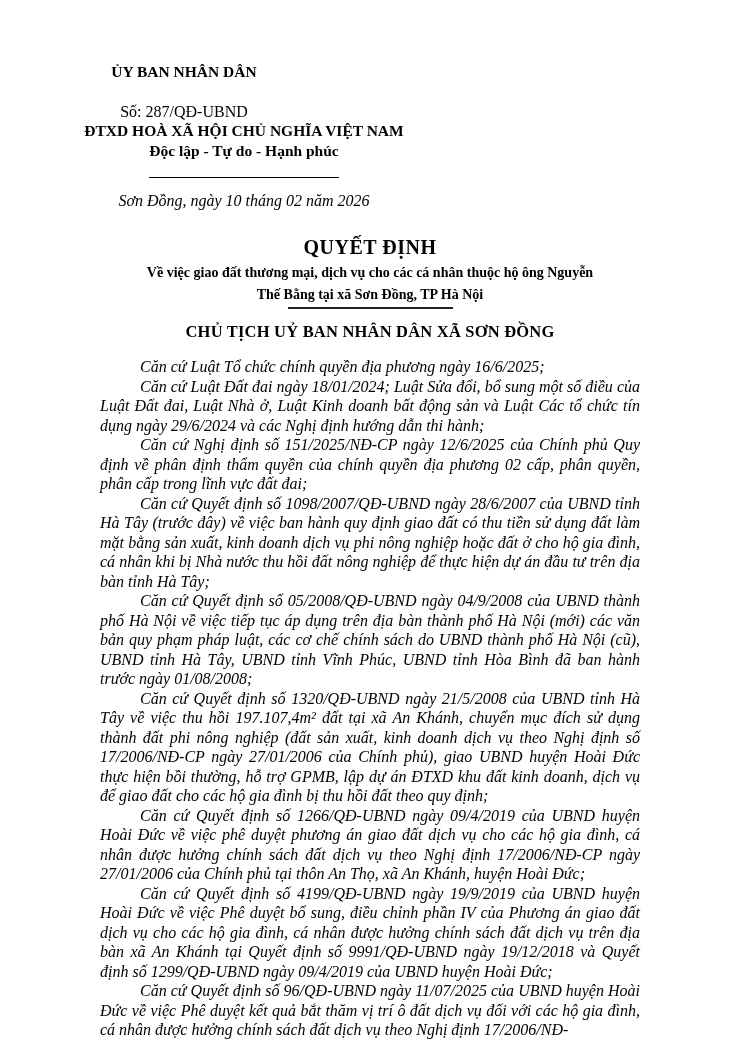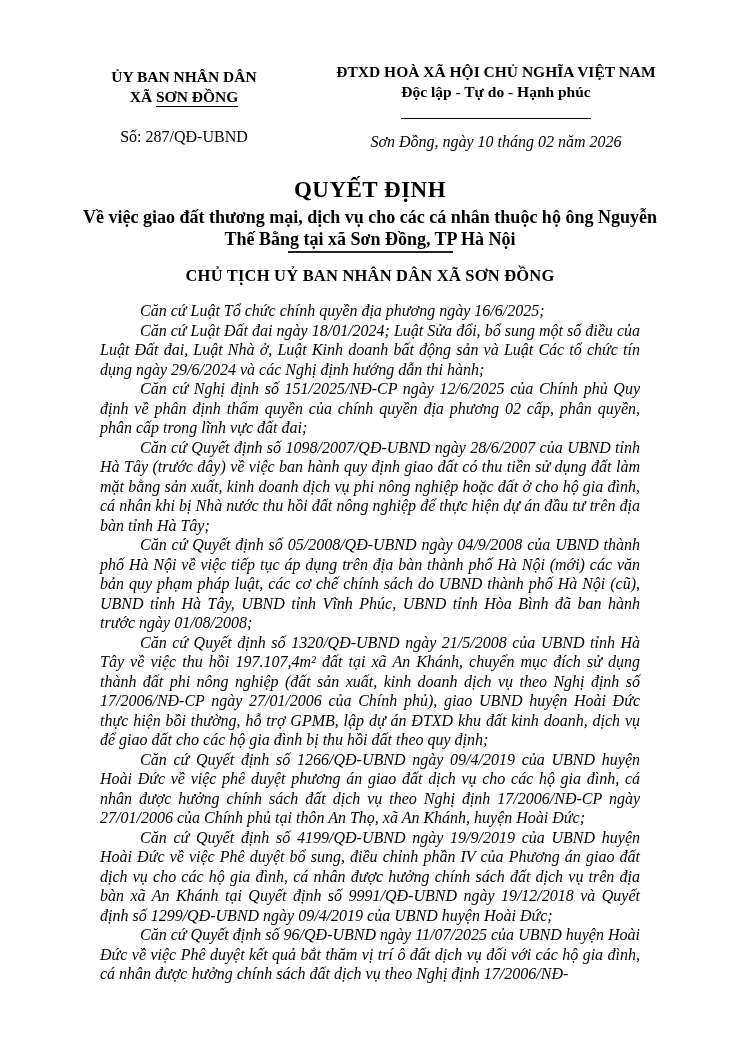--- a/index.html
+++ b/index.html
@@ -2,51 +2,50 @@
 <html><head>
 <meta charset="utf-8">
 <style>
   html,body{margin:0;padding:0;background:#ffffff;}
   .page{
     width:740px;height:1047px;background:#ffffff;color:#000;
     font-family:"Liberation Serif","DejaVu Serif",serif;
     box-sizing:border-box;padding:62px 70px 0 70px;overflow:hidden;
   }
   
-  .hdr{display:flex;justify-content:space-between;align-items:center;}
+  .hdr{display:flex;justify-content:space-between;align-items:flex-start;flex-direction:column;}
   .hdr-left{width:38%;text-align:center;}
   .hdr-right{width:58%;text-align:center;}
   .hdr .b{font-weight:bold;font-size:15.5px;line-height:20px;}
   .u-part{border-bottom:1.6px solid #000;padding-bottom:1px;}
   .motto{font-size:16px;}
   .motto .u-full{border-bottom:1.6px solid #000;padding-bottom:18px;}
   .doc-number{font-size:16px;margin-top:21px;}
   .date-line{font-style:italic;font-size:16px;margin-top:31px;}
   
   .title-block{text-align:center;margin-top:26px;}
-  .doc-type{font-weight:bold;font-size:23px;letter-spacing:.5px;}
-  .subject{font-weight:bold;font-size:18px;line-height:22px;margin-top:3px;}
+  .doc-type{font-weight:bold;font-size:20px;letter-spacing:.5px;}
+  .subject{font-weight:bold;font-size:14px;line-height:22px;margin-top:3px;}
   .title-underline{width:165px;border-bottom:2px solid #222;margin:1px auto 0 auto;}
   .authority{font-weight:bold;font-size:16.5px;margin-top:13px;letter-spacing:.2px;}
   
   .doc-body{margin:15px 30px 18px 30px;}
   .doc-body p{
     margin:0;font-style:italic;font-size:16px;line-height:19.5px;
     text-align:justify;text-indent:40px;
   }
 </style>
 </head>
 <body>
 
 <div class="page">
 
   <div class="hdr">
     <div class="hdr-left">
       <div class="b">ỦY BAN NHÂN DÂN</div>
-      <div class="b"><span>XÃ </span><span class="u-part">SƠN ĐỒNG</span></div>
       <div class="doc-number">Số: 287/QĐ-UBND</div>
     </div>
     <div class="hdr-right">
       <div class="b">ĐTXD HOÀ XÃ HỘI CHỦ NGHĨA VIỆT NAM</div>
       <div class="b motto"><span class="u-full">Độc lập - Tự do - Hạnh phúc</span></div>
       <div class="date-line">Sơn Đồng, ngày 10 tháng 02 năm 2026</div>
     </div>
   </div>
 
   <div class="title-block">

